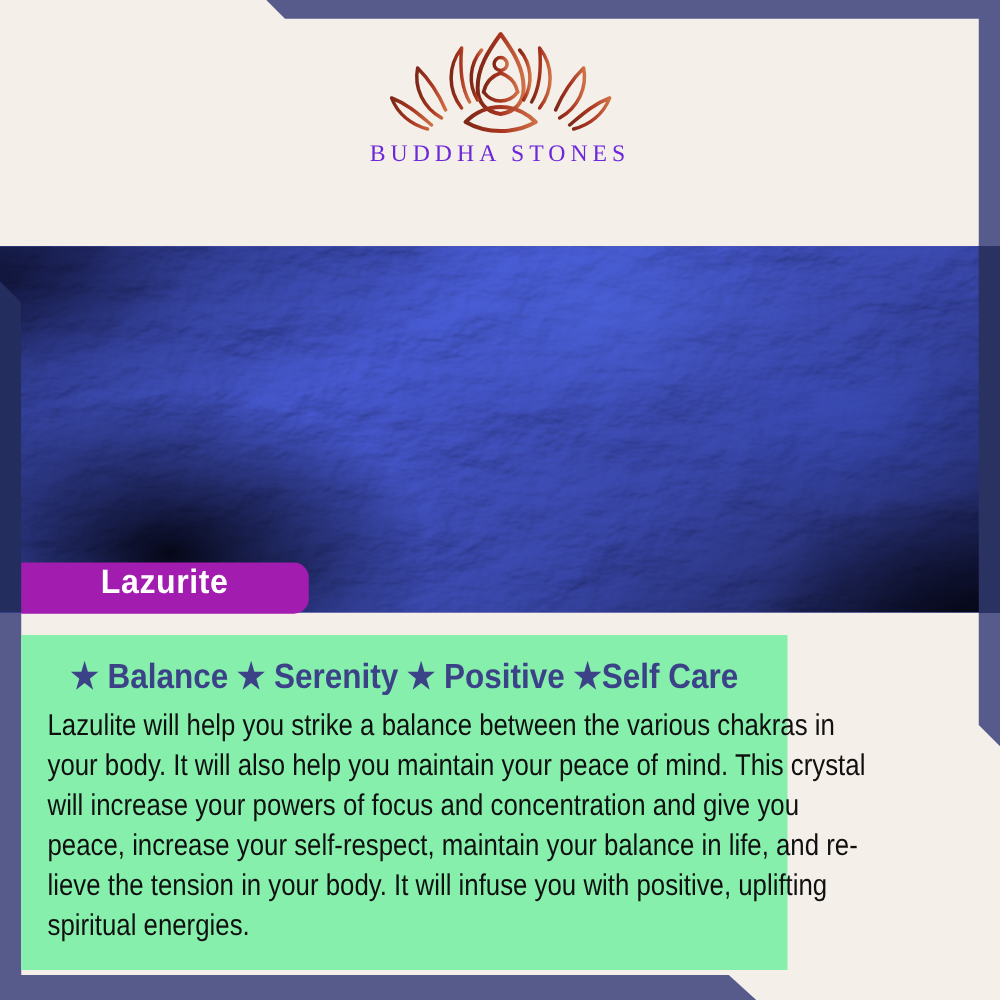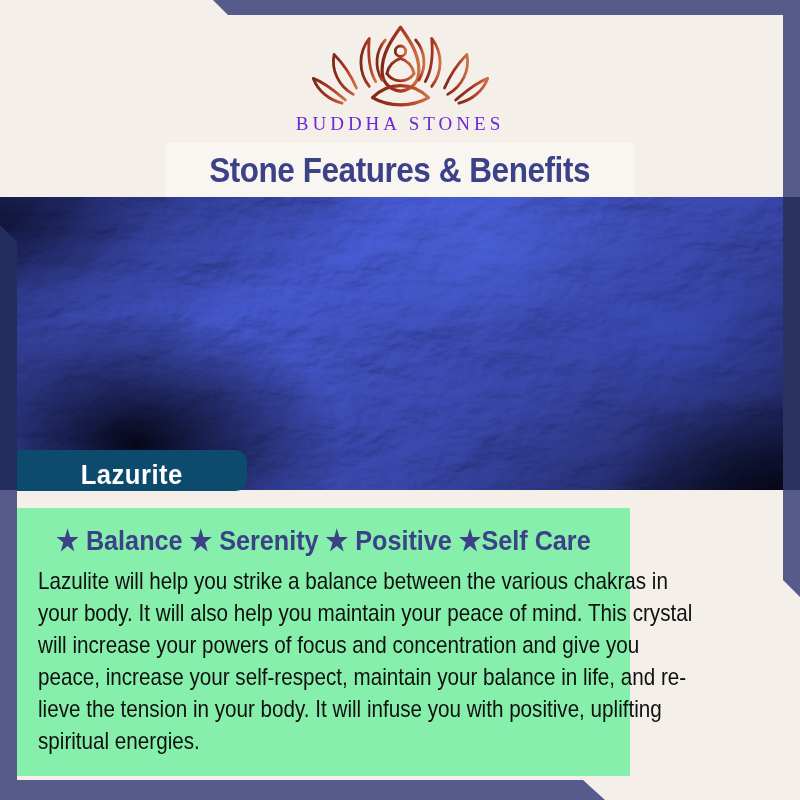--- a/index.html
+++ b/index.html
@@ -39,22 +39,22 @@
            radial-gradient(ellipse 270px 150px at 60% 16%, rgba(84,112,240,.38), rgba(84,112,240,0) 62%),
            radial-gradient(ellipse 220px 130px at 86% 48%, rgba(64,90,225,.30), rgba(64,90,225,0) 62%); }
 
   
   .shade-left  { position:absolute; left:0; top:225px; width:17px; height:265px;
                  background:#232e5e; clip-path:polygon(0 0, 17px 17px, 17px 265px, 0 265px); }
   .shade-right { position:absolute; left:783px; top:197px; width:17px; height:293px; background:#2a3262; }
 
   
   .stone-label { position:absolute; left:17px; top:450px; width:230px; height:41px;
-                 background:#0c4a6e; border-radius:0 12px 12px 0;
-                 display:flex; align-items:flex-end; justify-content:center; }
+                 background:#a21caf; border-radius:0 12px 12px 0;
+                 display:flex; align-items:flex-start; justify-content:center; }
   .stone-label span { color:#ffffff; font-size:27px; font-weight:bold;
                       letter-spacing:.5px; transform:scaleX(.95); }
 
   
   .panel { position:absolute; left:17px; top:508px; width:613px; height:268px; background:#86efac; }
   .benefits-line { position:absolute; top:16px; left:0; width:100%; text-align:center;
                    font-size:28px; font-weight:bold; color:#3c4288;
                    white-space:nowrap; transform:scaleX(.9); }
   .desc { position:absolute; top:57px; left:21px; font-size:24px; line-height:32px;
           color:#101010; transform:scaleX(.86); transform-origin:left top; }
@@ -94,23 +94,20 @@
 
         <circle cx="115" cy="34" r="6.5" stroke-width="3.5"></circle>
         <path d="M115,43 C106,46 100,53 98,62 M115,43 C124,46 130,53 132,62" stroke-width="3.5"></path>
         <path d="M98,62 C103,69 109,71 115,71 C121,71 127,69 132,62" stroke-width="3.5"></path>
         <path d="M80,92 C92,80 103,77 115,77 C127,77 138,80 150,92 C138,99 127,101 115,101 C103,101 92,99 80,92 Z"></path>
       </g>
     </svg>
     <div class="brand-name">BUDDHA STONES</div>
   </div>
 
-  <div class="banner">
-    <h1>Stone Features &amp; Benefits</h1>
-  </div>
 
   <div class="stone">
     <svg width="800" height="293" preserveAspectRatio="none">
       <defs>
         <filter id="rockf" x="-5%" y="-5%" width="110%" height="110%">
           <feTurbulence type="fractalNoise" baseFrequency="0.012 0.02" numOctaves="5" seed="11" result="noise"></feTurbulence>
           <feDiffuseLighting in="noise" lighting-color="#4d60d8" surfaceScale="7" diffuseConstant="1.05">
             <feDistantLight azimuth="230" elevation="58"></feDistantLight>
           </feDiffuseLighting>
         </filter>

